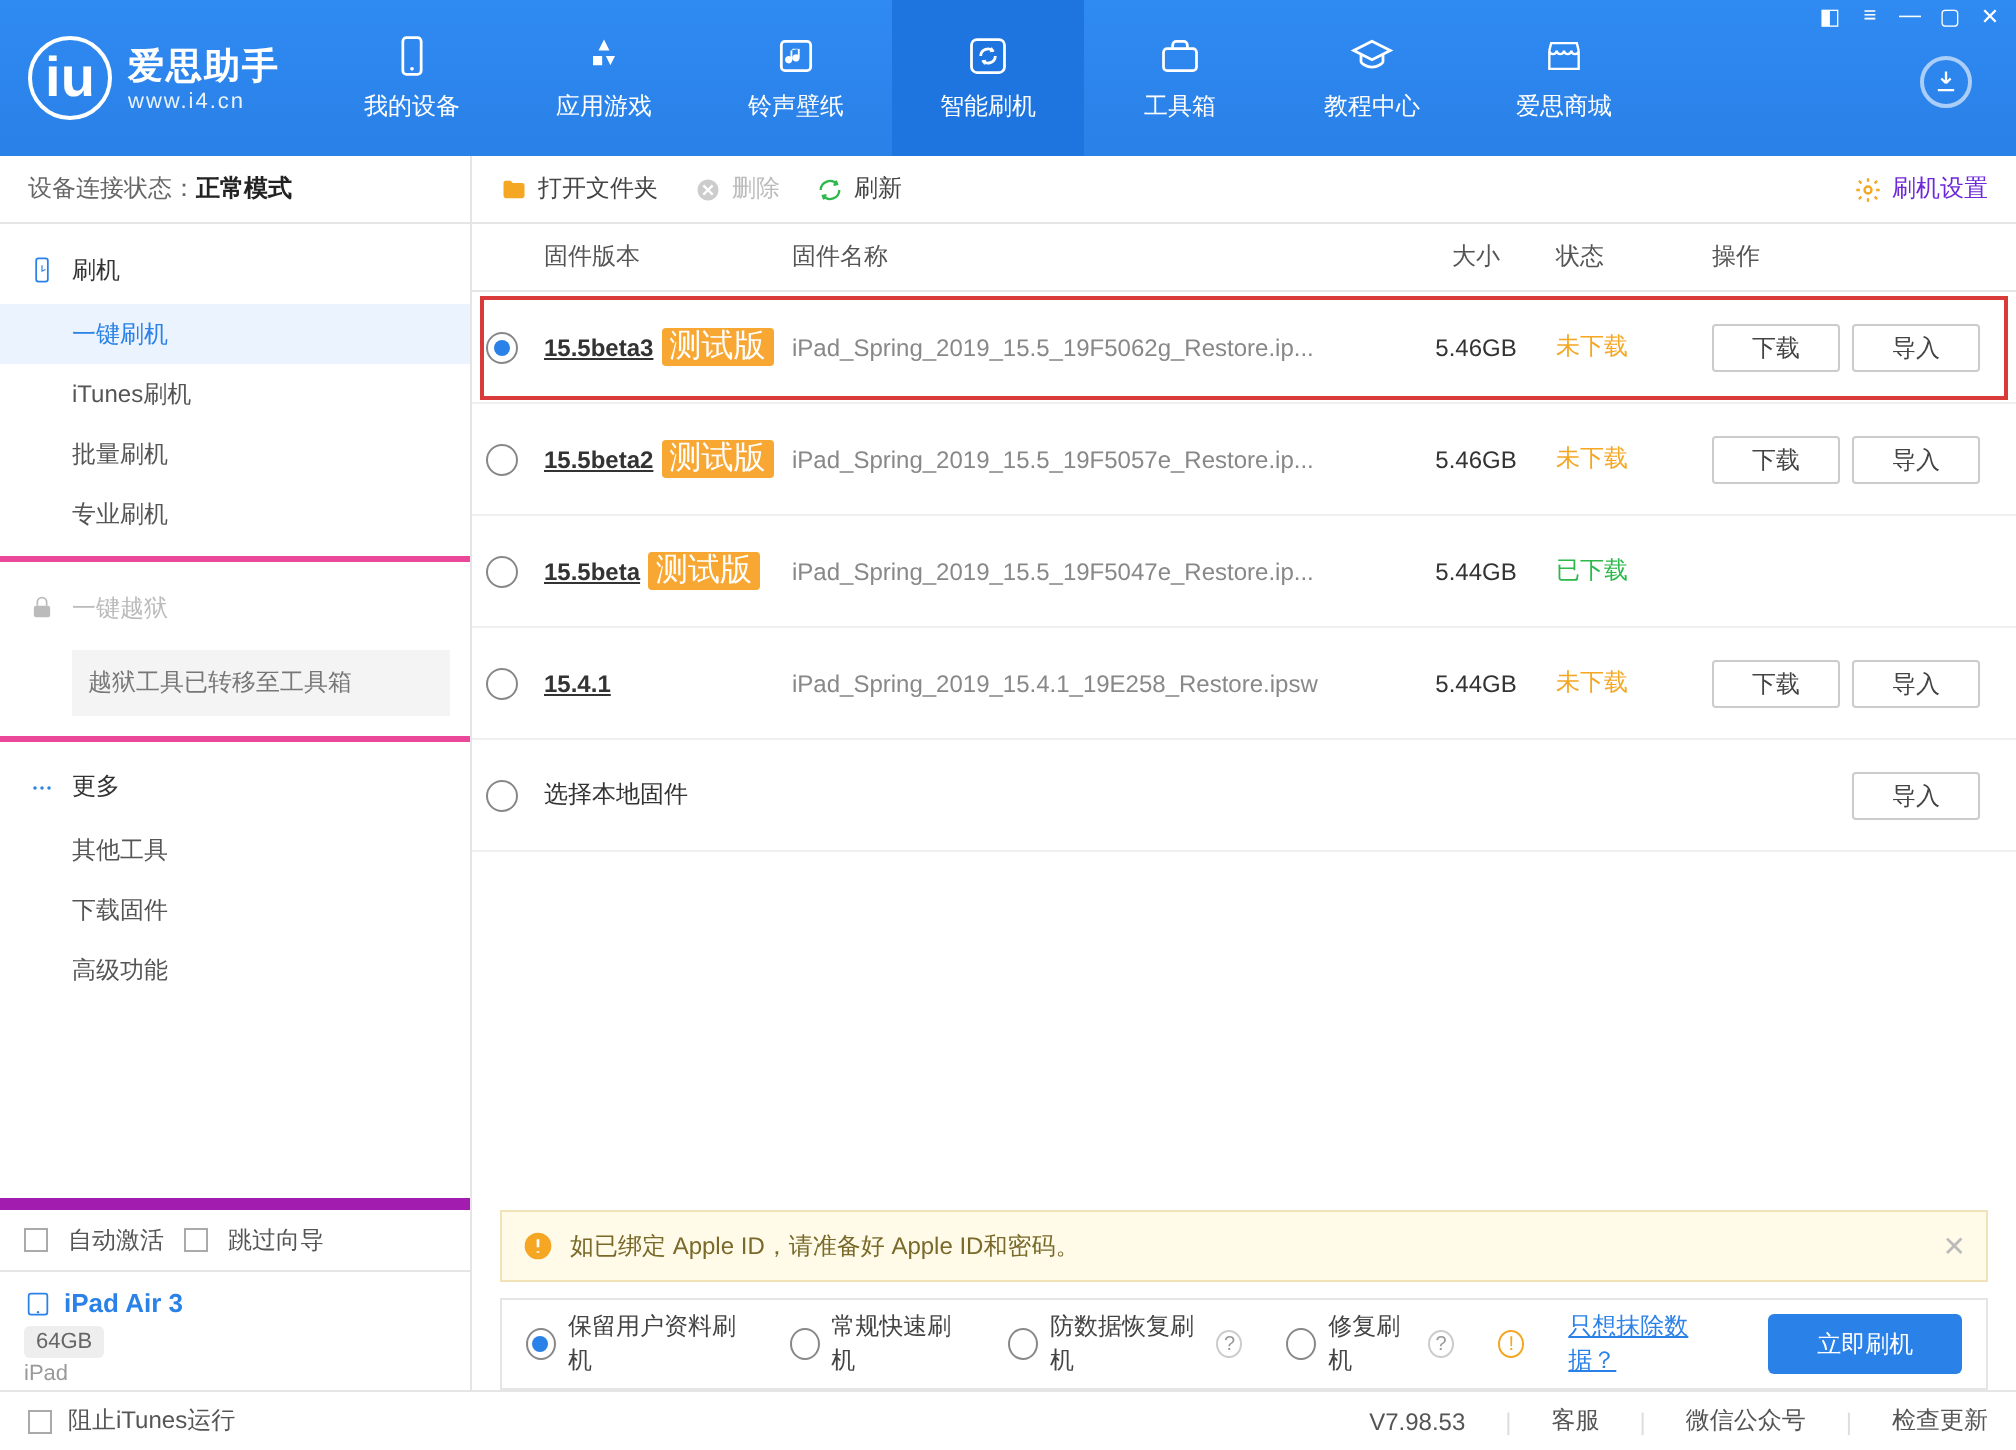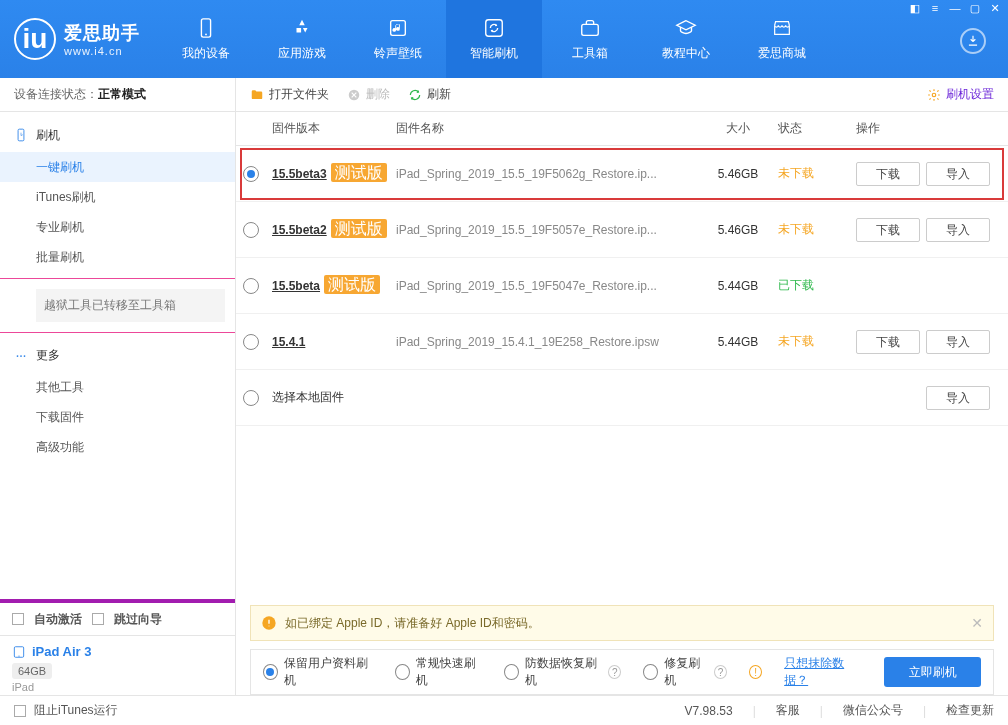--- a/index.html
+++ b/index.html
@@ -17,30 +17,30 @@
 .nav-item { width: 96px; display: flex; flex-direction: column; align-items: center; justify-content: center; gap: 6px; cursor: pointer; }
 .nav-item.active { background: #1f75df; }
 .nav-icon { width: 22px; height: 22px; fill: #fff; }
 .nav-label { font-size: 12px; }
 .dl-circle { position: absolute; right: 22px; top: 28px; width: 26px; height: 26px; border: 2px solid rgba(255,255,255,.6); border-radius: 50%; display: flex; align-items: center; justify-content: center; cursor: pointer; }
 
 .body { display: flex; height: 617px; }
 .sidebar { width: 236px; border-right: 1px solid #e5e5e5; display: flex; flex-direction: column; }
 .conn-bar { height: 34px; border-bottom: 1px solid #e5e5e5; display: flex; align-items: center; padding: 0 14px; font-size: 12px; color: #666; }
 .conn-bar b { color: #222; }
-.side-group { padding: 6px 0; border-bottom: 1px solid #ec4899; }
+.side-group { padding: 6px 0; border-bottom: 3px solid #ec4899; }
 .side-head { display: flex; align-items: center; height: 34px; padding: 0 14px; color: #333; cursor: pointer; }
 .side-head.locked, .side-head.locked svg { color: #bbb; fill: #bbb; }
 .side-head svg { width: 14px; height: 14px; margin-right: 8px; fill: #2a81e8; }
 .side-item { height: 30px; display: flex; align-items: center; padding-left: 36px; color: #555; cursor: pointer; }
 .side-item.active { background: #eaf3fe; color: #2a81e8; }
 .side-note { margin: 4px 10px 4px 36px; padding: 8px 8px; background: #f4f4f4; color: #777; line-height: 1.4; }
 .side-spacer { flex: 1; }
 
-.auto-act { height: 36px; border-top: 4px solid #a21caf; display: flex; align-items: center; padding: 0 12px; gap: 10px; color: #555; font-weight: bold; }
+.auto-act { height: 36px; border-top: 6px solid #a21caf; display: flex; align-items: center; padding: 0 12px; gap: 10px; color: #555; }
 .chk { width: 12px; height: 12px; border: 1px solid #aaa; display: inline-block; }
 .device-card { border-top: 1px solid #e5e5e5; padding: 8px 12px 2px; }
 .dev-name { color: #2a81e8; font-size: 13px; font-weight: bold; display: flex; align-items: center; gap: 6px; }
 .dev-cap { background: #eee; color: #666; border-radius: 3px; padding: 2px 6px; font-size: 11px; margin-top: 4px; display: inline-block; }
 .dev-sub { color: #999; font-size: 11px; margin-top: 2px; }
 
 .main { flex: 1; display: flex; flex-direction: column; }
 .toolbar { height: 34px; border-bottom: 1px solid #e5e5e5; display: flex; align-items: center; padding: 0 14px; gap: 18px; }
 .tb-btn { display: flex; align-items: center; gap: 5px; cursor: pointer; color: #444; }
 .tb-btn svg { width: 14px; height: 14px; }
@@ -170,25 +170,32 @@
     <div class="side-group">
       <div class="side-head">
         <svg viewBox="0 0 24 24">
             <rect x="7" y="2" width="10" height="20" rx="2" fill="none" stroke="#2a81e8" stroke-width="1.5"></rect>
             <path d="M12 8v5l3-1.5" stroke="#2a81e8" fill="none"></path>
           </svg>
         <span>刷机</span>
       </div>
       <div class="side-item active">一键刷机</div>
       <div class="side-item">iTunes刷机</div>
+      <div class="side-item">批量刷机</div>
       <div class="side-item">专业刷机</div>
-      <div class="side-item">批量刷机</div>
     </div>
 
     <div class="side-group">
+      <div class="side-head locked">
+        <svg viewBox="0 0 24 24">
+            <rect x="5" y="10" width="14" height="10" rx="2"></rect>
+            <path d="M8 10V7a4 4 0 018 0v3" fill="none" stroke="#bbb" stroke-width="1.5"></path>
+          </svg>
+        <span>一键越狱</span>
+      </div>
       <div class="side-note">越狱工具已转移至工具箱</div>
     </div>
 
     <div class="side-group" style="border-bottom:none">
       <div class="side-head">
         <svg viewBox="0 0 24 24" fill="#888">
             <circle cx="6" cy="12" r="1.5"></circle>
             <circle cx="12" cy="12" r="1.5"></circle>
             <circle cx="18" cy="12" r="1.5"></circle>
           </svg>

